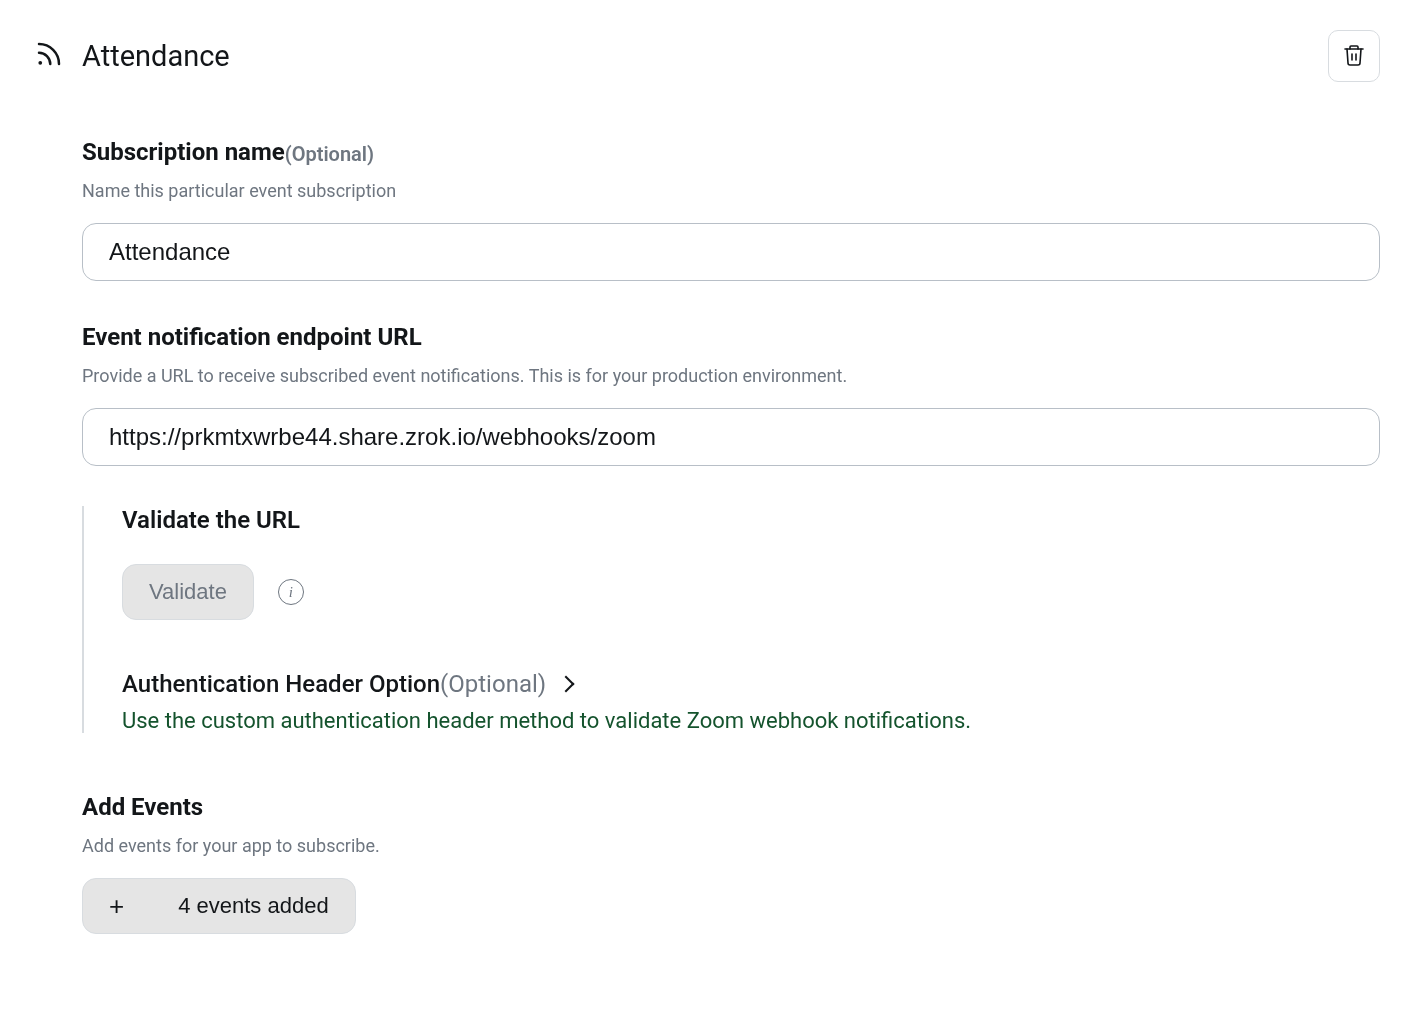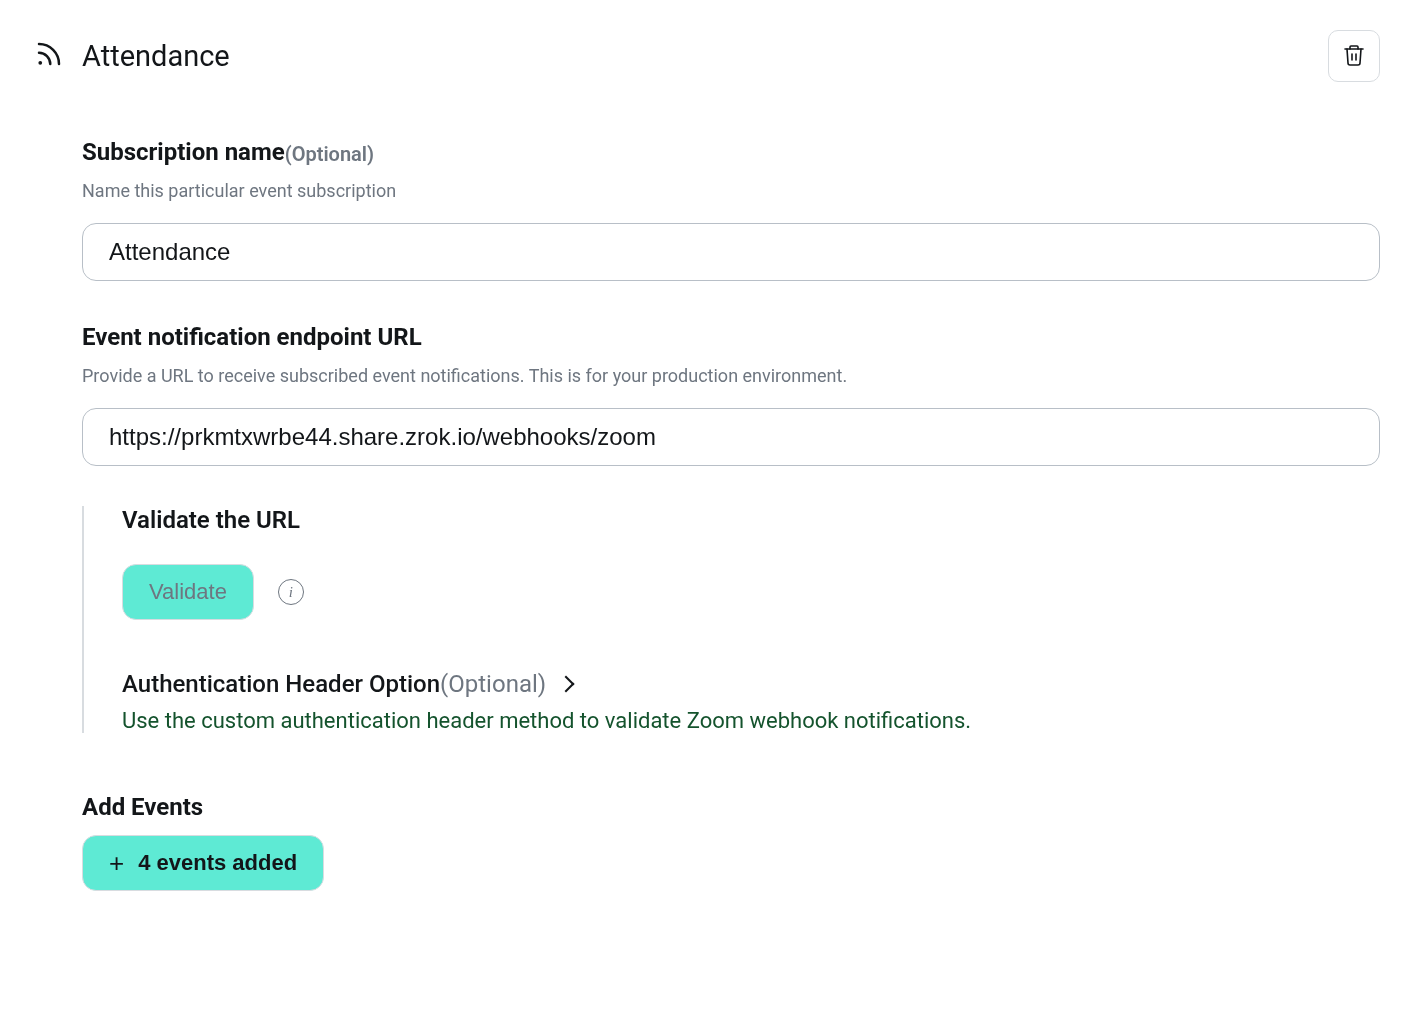--- a/index.html
+++ b/index.html
@@ -94,21 +94,21 @@
     }
     .validate-row {
       display: flex;
       align-items: center;
       gap: 24px;
       margin-bottom: 50px;
     }
     .btn {
       border: 1px solid #d8dce0;
       border-radius: 14px;
-      background: #5eead4;
+      background: #e5e5e5;
       padding: 14px 26px;
       font-size: 22px;
       color: #6e7680;
       cursor: pointer;
       display: inline-flex;
       align-items: center;
       gap: 14px;
     }
     .info-icon {
       width: 26px;
@@ -152,21 +152,22 @@
       color: #14532d;
     }
     .plus-icon {
       font-size: 26px;
       font-weight: 300;
       color: #131619;
       line-height: 1;
     }
     .events-btn-text {
       color: #131619;
-      font-weight: 700;
+      font-weight: 400;
+      margin-left: 40px;
     }
   </style>
 </head>
 <body>
 
 <div class="header">
   <div class="header-left">
     <span>
       <svg class="rss-icon" viewBox="0 0 24 24" fill="none" stroke="#131619" stroke-width="2" stroke-linecap="round">
         <path d="M4 11a9 9 0 0 1 9 9"></path>
@@ -221,19 +222,20 @@
       <span class="auth-optional">(Optional)</span>
       <span class="chevron"></span>
     </div>
     <div class="auth-desc">Use the custom authentication header method to validate Zoom webhook notifications.</div>
   </div>
 
   <div class="section">
     <div class="section-title">
       <span>Add Events</span>
     </div>
+    <div class="section-desc">Add events for your app to subscribe.</div>
     <button class="btn">
       <span class="plus-icon">+</span>
       <span class="events-btn-text">4 events added</span>
     </button>
   </div>
 
 </div>
 
 </body></html>

